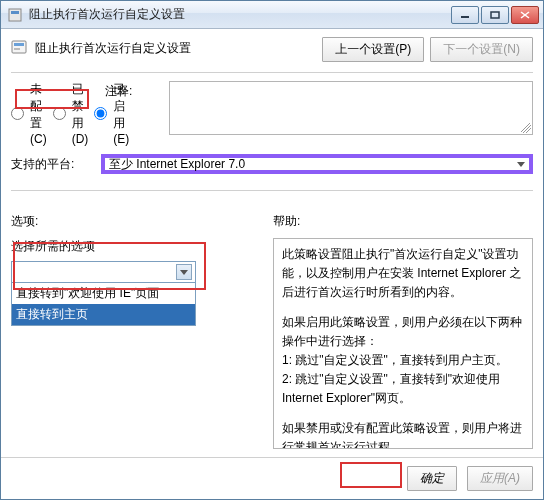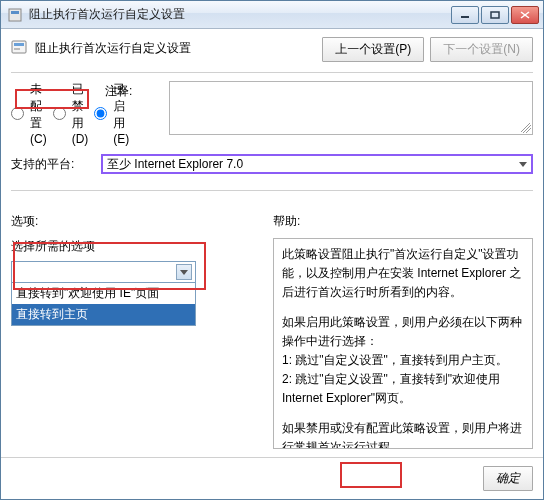--- a/index.html
+++ b/index.html
@@ -98,21 +98,21 @@
     background:
       linear-gradient(135deg, transparent 40%, #999 40%, #999 48%, transparent 48%,
                       transparent 56%, #999 56%, #999 64%, transparent 64%,
                       transparent 72%, #999 72%, #999 80%, transparent 80%);
   }
   .platform-row { display:flex; align-items:center; margin-top:8px; }
   .platform-label { width:90px; text-align:left; padding-left:0; }
   .platform-select {
     flex:1;
     height:20px;
-    border:2px solid #8b5cf6;
+    border:4px solid #8b5cf6;
     background:#fff;
     display:flex; align-items:center; justify-content:space-between;
     padding:0 4px;
   }
   .chev {
     width:0;height:0;
     border-left:4px solid transparent;
     border-right:4px solid transparent;
     border-top:5px solid #555;
   }
@@ -285,18 +285,19 @@
         <p style="margin-bottom:0;">如果启用此策略设置，则用户必须在以下两种操作中进行选择：</p>
         <p style="margin-bottom:0;">1: 跳过"自定义设置"，直接转到用户主页。</p>
         <p>2: 跳过"自定义设置"，直接转到"欢迎使用 Internet Explorer"网页。</p>
         <p>如果禁用或没有配置此策略设置，则用户将进行常规首次运行过程。</p>
       </div>
     </div>
   </div>
 
   <div class="footer">
     <div class="btn">确定</div>
+    <div class="btn disabled">应用(A)</div>
   </div>
 
   <div class="hl" style="left:14px; top:88px; width:74px; height:20px;"></div>
   <div class="hl" style="left:12px; top:241px; width:193px; height:48px;"></div>
   <div class="hl" style="left:339px; top:461px; width:62px; height:26px;"></div>
 </div>
 
 </body></html>

